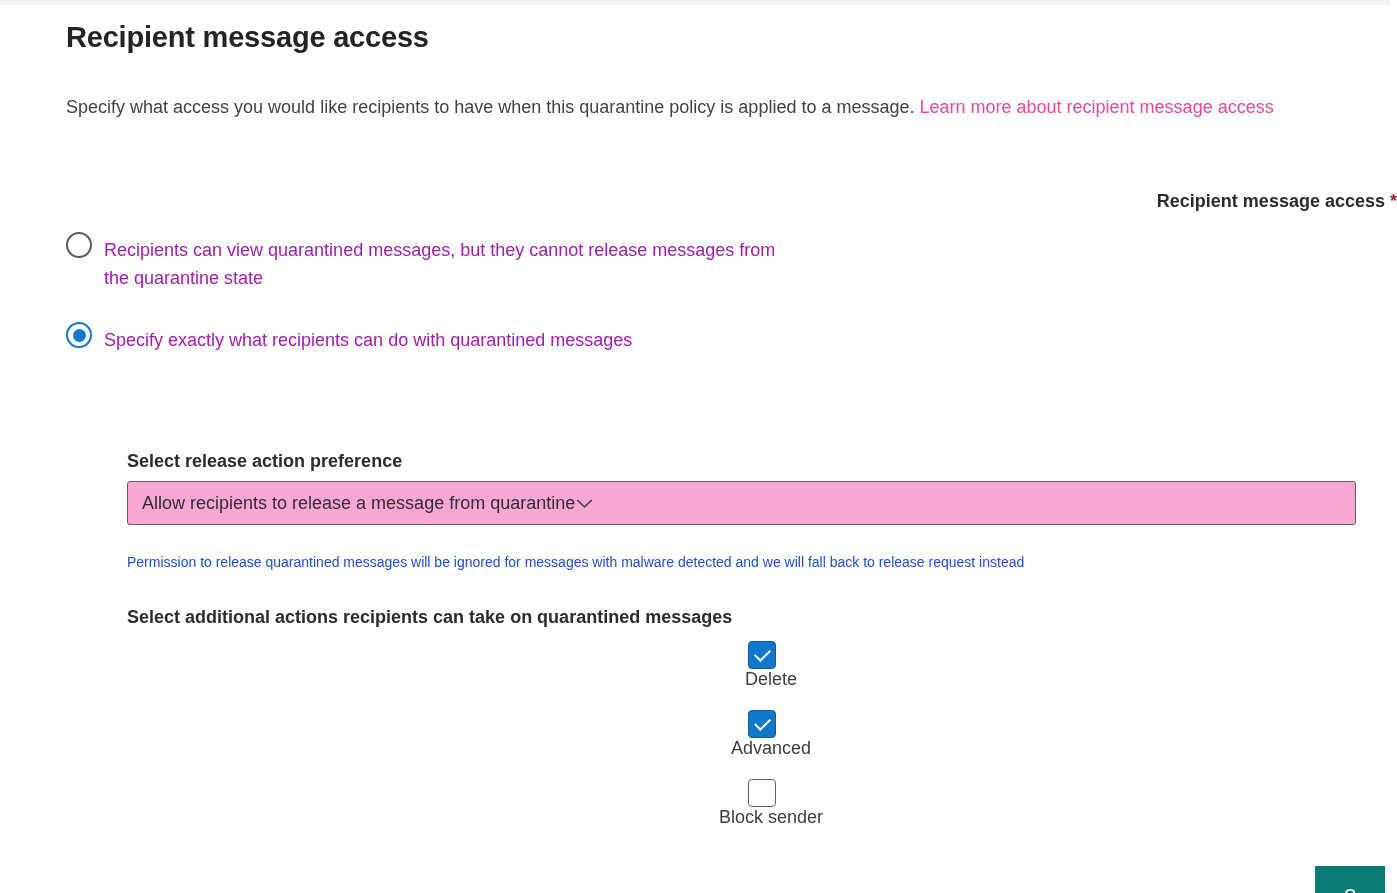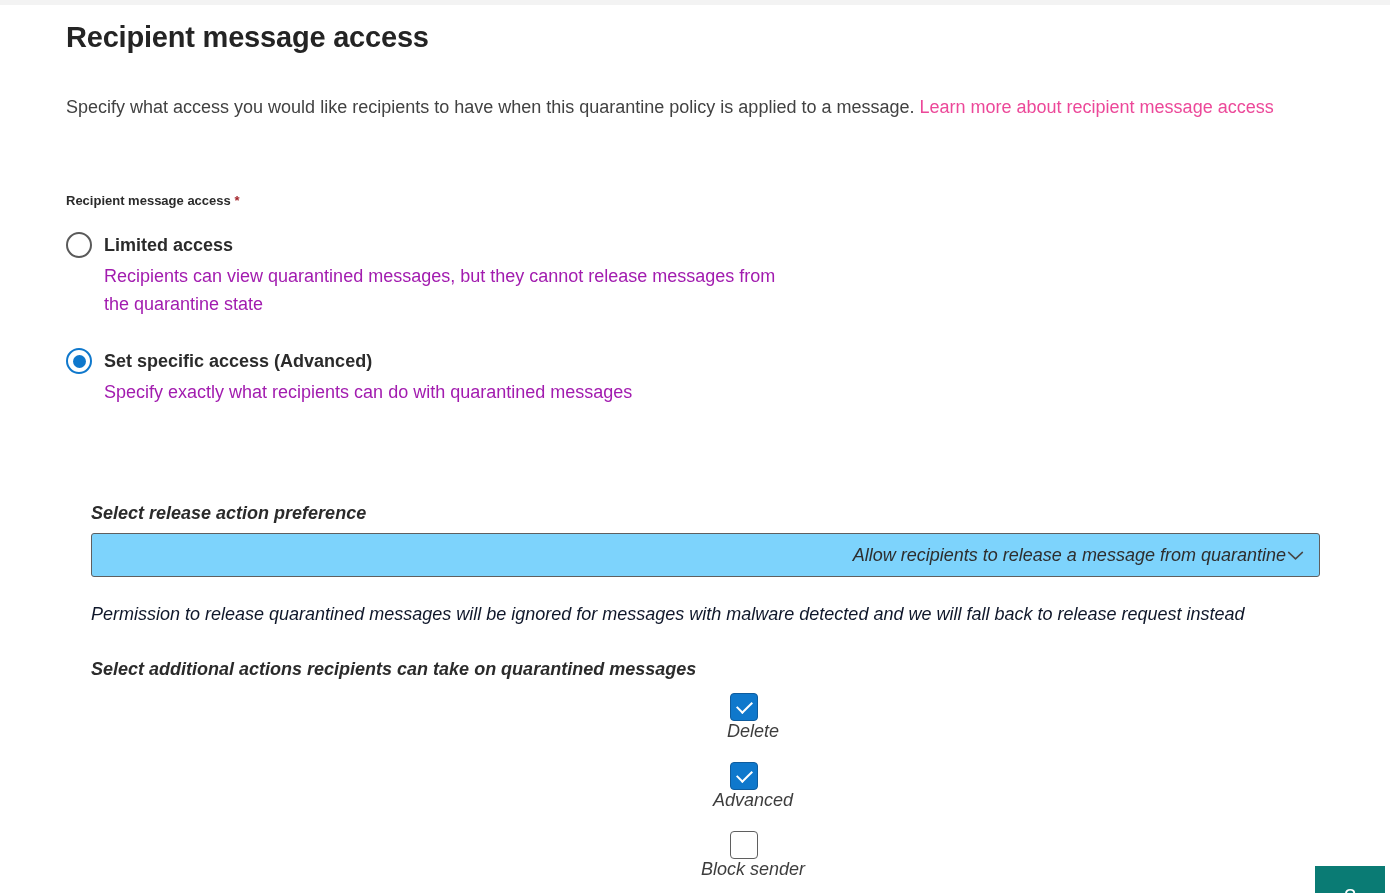--- a/index.html
+++ b/index.html
@@ -17,55 +17,55 @@
     margin: 0; font-size: 29px; line-height: 33px; font-weight: 700;
     color: #242424; letter-spacing: -0.2px;
   }
   .intro {
     margin: 38px 0 0 0; max-width: 1255px;
     font-size: 18px; line-height: 30px; color: #424242;
   }
   .intro a { color: #ec4899; text-decoration: none; cursor: pointer; }
 
   .group-label {
-    margin-top: 68px; font-size: 13px; line-height: 22px;
-    font-weight: 600; color: #2b2b2b;
+    margin-top: 68px; font-size: 18px; line-height: 22px;
+    font-weight: 600; color: #2b2b2b; text-align: right;
   }
   .required { color: #a4262c; font-weight: 600; }
 
   .radio-option { display: flex; align-items: flex-start; }
   .radio-option.first { margin-top: 20px; }
   .radio-option.second { margin-top: 30px; }
   .radio {
     width: 26px; height: 26px; border-radius: 50%; flex: none;
     border: 2px solid #5a5a5a; background: #fff; position: relative; cursor: pointer;
   }
   .radio.selected { border-color: #0f78cc; }
   .radio.selected::after {
     content: ""; position: absolute; left: 50%; top: 50%;
     width: 13px; height: 13px; margin: -6.5px 0 0 -6.5px;
     border-radius: 50%; background: #0f78cc;
   }
   .radio-body { margin-left: 12px; }
   .radio-title { font-size: 18px; line-height: 26px; font-weight: 700; color: #2b2b2b; }
   .radio-desc { margin-top: 4px; font-size: 18px; line-height: 28px; color: #a21caf; max-width: 680px; }
 
-  .advanced { margin-left: 25px; margin-top: 96px; font-style: italic; }
+  .advanced { margin-left: 61px; margin-top: 96px; }
   .field-label { font-size: 18px; line-height: 22px; font-weight: 600; color: #2b2b2b; }
 
   .combobox {
     margin-top: 9px; width: 1229px; height: 44px;
-    border: 1px solid #5f5f5f; border-radius: 3px; background: #7dd3fc;
-    display: flex; align-items: center; justify-content: flex-end;
+    border: 1px solid #5f5f5f; border-radius: 3px; background: #f9a8d4;
+    display: flex; align-items: center; justify-content: flex-start;
     padding: 0 14px; cursor: pointer;
   }
   .combobox-value { font-size: 18px; color: #2e2e2e; }
   .chevron { display: flex; align-items: center; }
 
-  .note { margin-top: 23px; max-width: 1195px; font-size: 18px; line-height: 28px; color: #0f172a; }
+  .note { margin-top: 23px; max-width: 1195px; font-size: 14px; line-height: 28px; color: #1d4ed8; }
 
   .cb-group-label { margin-top: 30px; }
 
   .checkbox-row { display: flex; align-items: center; margin-top: 20px; flex-direction: column; }
   .checkbox-row.first { margin-top: 13px; }
   .checkbox {
     width: 28px; height: 28px; flex: none; border-radius: 4px;
     border: 1px solid #5f5f5f; background: #fff; position: relative; cursor: pointer;
   }
   .checkbox.checked { background: #0f78cc; border-color: #0e5c9e; }
@@ -94,29 +94,27 @@
 
   <h1 class="page-title">Recipient message access</h1>
 
   <p class="intro"><span>Specify what access you would like recipients to have when this quarantine policy is applied to a message. </span><a href="#">Learn more about recipient message access</a></p>
 
   <div class="group-label"><span>Recipient message access </span><span class="required">*</span></div>
 
   <div class="radio-option first">
     <div class="radio"></div>
     <div class="radio-body">
-      <div class="radio-title">Limited access</div>
       <div class="radio-desc">Recipients can view quarantined messages, but they cannot release messages from the quarantine state</div>
     </div>
   </div>
 
   <div class="radio-option second">
     <div class="radio selected"></div>
     <div class="radio-body">
-      <div class="radio-title">Set specific access (Advanced)</div>
       <div class="radio-desc">Specify exactly what recipients can do with quarantined messages</div>
     </div>
   </div>
 
   <div class="advanced">
 
     <div class="field-label">Select release action preference</div>
 
     <div class="combobox">
       <span class="combobox-value">Allow recipients to release a message from quarantine</span>

